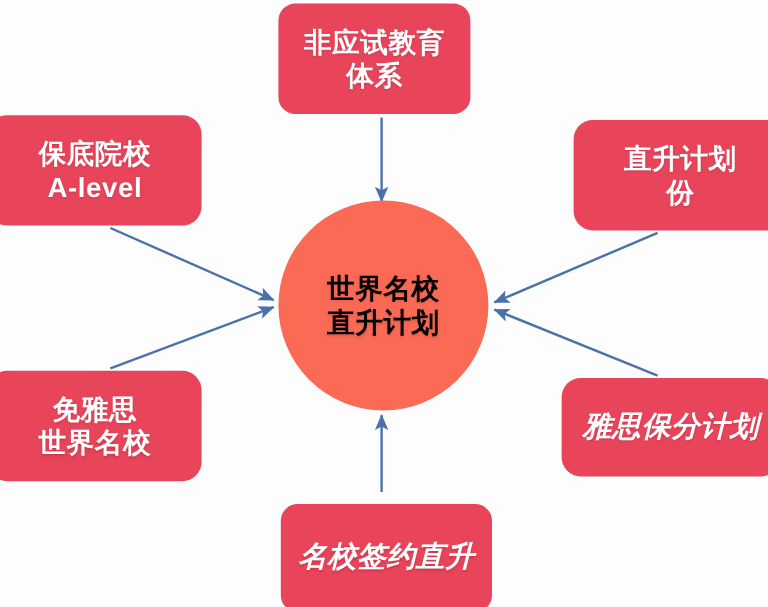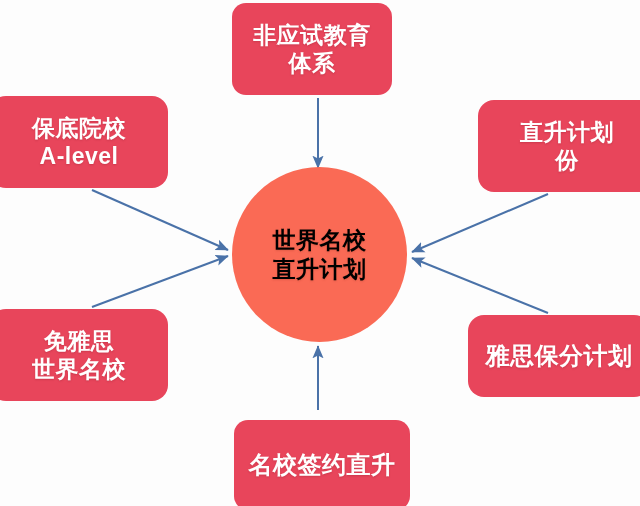--- a/index.html
+++ b/index.html
@@ -49,21 +49,21 @@
 
   
   #node-top      { left: 232px; top: 3px;   width: 160px; height: 92px; }
   #node-upleft   { left: -10px; top: 96px;  width: 178px; height: 92px; border-radius: 16px; }
   #node-upright  { left: 478px; top: 100px; width: 178px; height: 92px; border-radius: 16px; }
   #node-lowleft  { left: -10px; top: 309px; width: 178px; height: 92px; border-radius: 16px; }
   #node-lowright { left: 468px; top: 315px; width: 182px; height: 82px; border-radius: 16px; }
   #node-bottom   { left: 234px; top: 420px; width: 176px; height: 90px; }
 
   #node-lowright .node-label,
-  #node-bottom .node-label { font-size: 24px; }
+  #node-bottom .node-label { font-size: 24px; font-style: italic; }
 
   .hub {
     position: absolute;
     left: 232px;
     top: 167px;
     width: 175px;
     height: 175px;
     border-radius: 50%;
     background: #fa6a55;
     display: flex;

